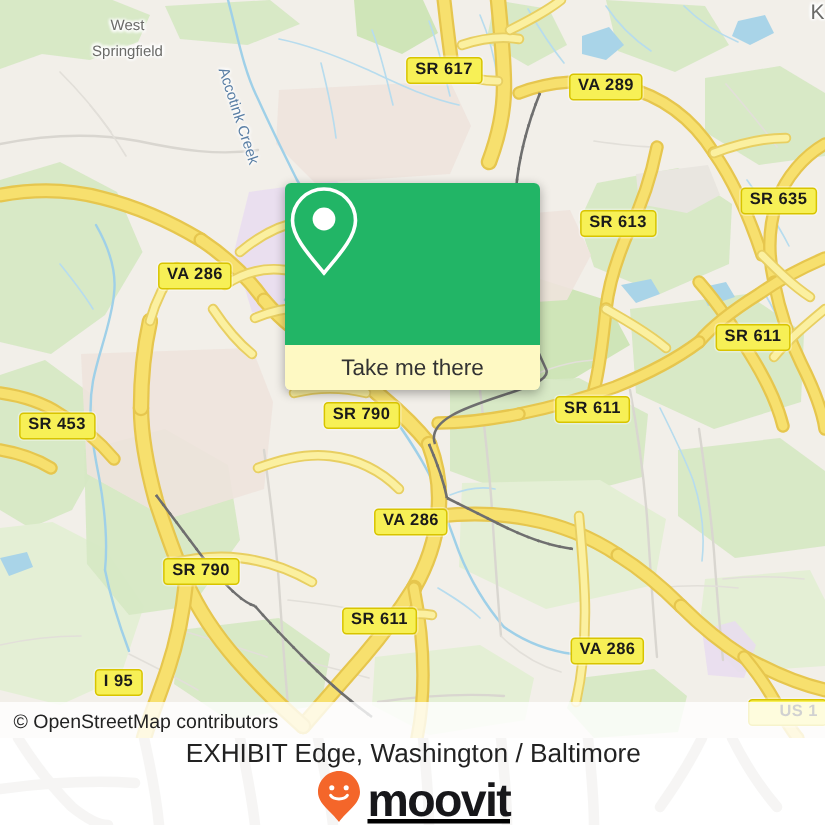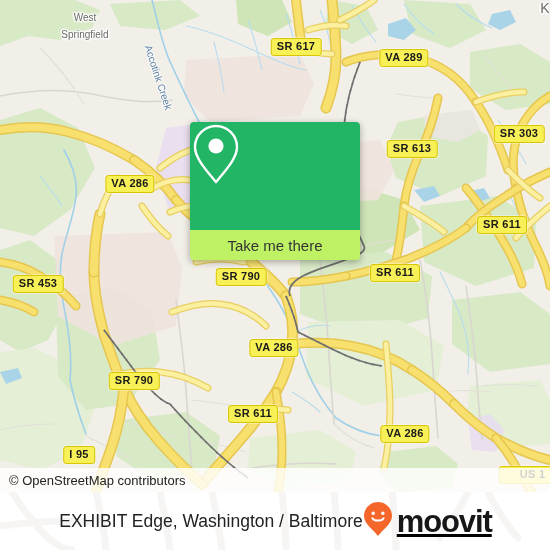--- a/index.html
+++ b/index.html
@@ -61,21 +61,21 @@
     overflow:visible;
     z-index:30;
   }
   #popup-body{
     background:#22b566;
     height:108px;
     border-radius:4px 4px 0 0;
     display:flex;align-items:center;justify-content:center;
   }
   #popup-foot{
-    background:#bef264;
+    background:#fef9c3;
     height:30px;
     border-radius:0 0 4px 4px;
     display:flex;align-items:center;justify-content:center;
     color:#333;
     font-size:15px;
     position:relative;
   }
   #popup-tip{
     position:absolute;left:50%;top:138px;
     width:0;height:0;margin-left:-9px;
@@ -92,24 +92,25 @@
     display:flex;align-items:center;
     font-size:13px;color:#222;
     padding-left:9px;box-sizing:border-box;
     z-index:20;
   }
 
   
   #bottombar{
     position:absolute;left:0;top:492px;width:550px;height:58px;
     background:#ffffff;
-    display:flex;align-items:center;justify-content:center;
+    display:flex;align-items:center;justify-content:flex-start;
     box-sizing:border-box;padding:0 18px 0 19px;
     z-index:40;
     overflow:hidden;
+    flex-direction:column;
   }
   #bottombar .ghost{
     position:absolute;left:0;top:0;width:550px;height:58px;
     pointer-events:none;opacity:.55;
   }
   #venue{
     position:relative;z-index:2;
     font-size:17.5px;color:#222;white-space:nowrap;
   }
   #brand{position:relative;z-index:2;display:flex;align-items:center;gap:4px;text-decoration:underline;}
@@ -352,21 +353,21 @@
     <div class="place" style="left:85px;top:26px;">
       <div>West</div>
       <div>Springfield</div>
     </div>
     <div class="place corner" style="left:545px;top:8px;">K</div>
 
     <div class="waterlabel" style="left:148px;top:40px;transform:rotate(72deg);transform-origin:0 50%;">Accotink Creek</div>
 
     <div class="shield" style="left:296px;top:47px;">SR 617</div>
     <div class="shield" style="left:404px;top:58px;">VA 289</div>
-    <div class="shield" style="left:519px;top:134px;">SR 303</div>
+    <div class="shield" style="left:519px;top:134px;">SR 635</div>
     <div class="shield" style="left:412px;top:149px;">SR 613</div>
     <div class="shield" style="left:130px;top:184px;">VA 286</div>
     <div class="shield" style="left:502px;top:225px;">SR 611</div>
     <div class="shield" style="left:241px;top:277px;">SR 790</div>
     <div class="shield" style="left:395px;top:273px;">SR 611</div>
     <div class="shield" style="left:38px;top:284px;">SR 453</div>
     <div class="shield" style="left:274px;top:348px;">VA 286</div>
     <div class="shield" style="left:134px;top:381px;">SR 790</div>
     <div class="shield" style="left:253px;top:414px;">SR 611</div>
     <div class="shield" style="left:405px;top:434px;">VA 286</div>

